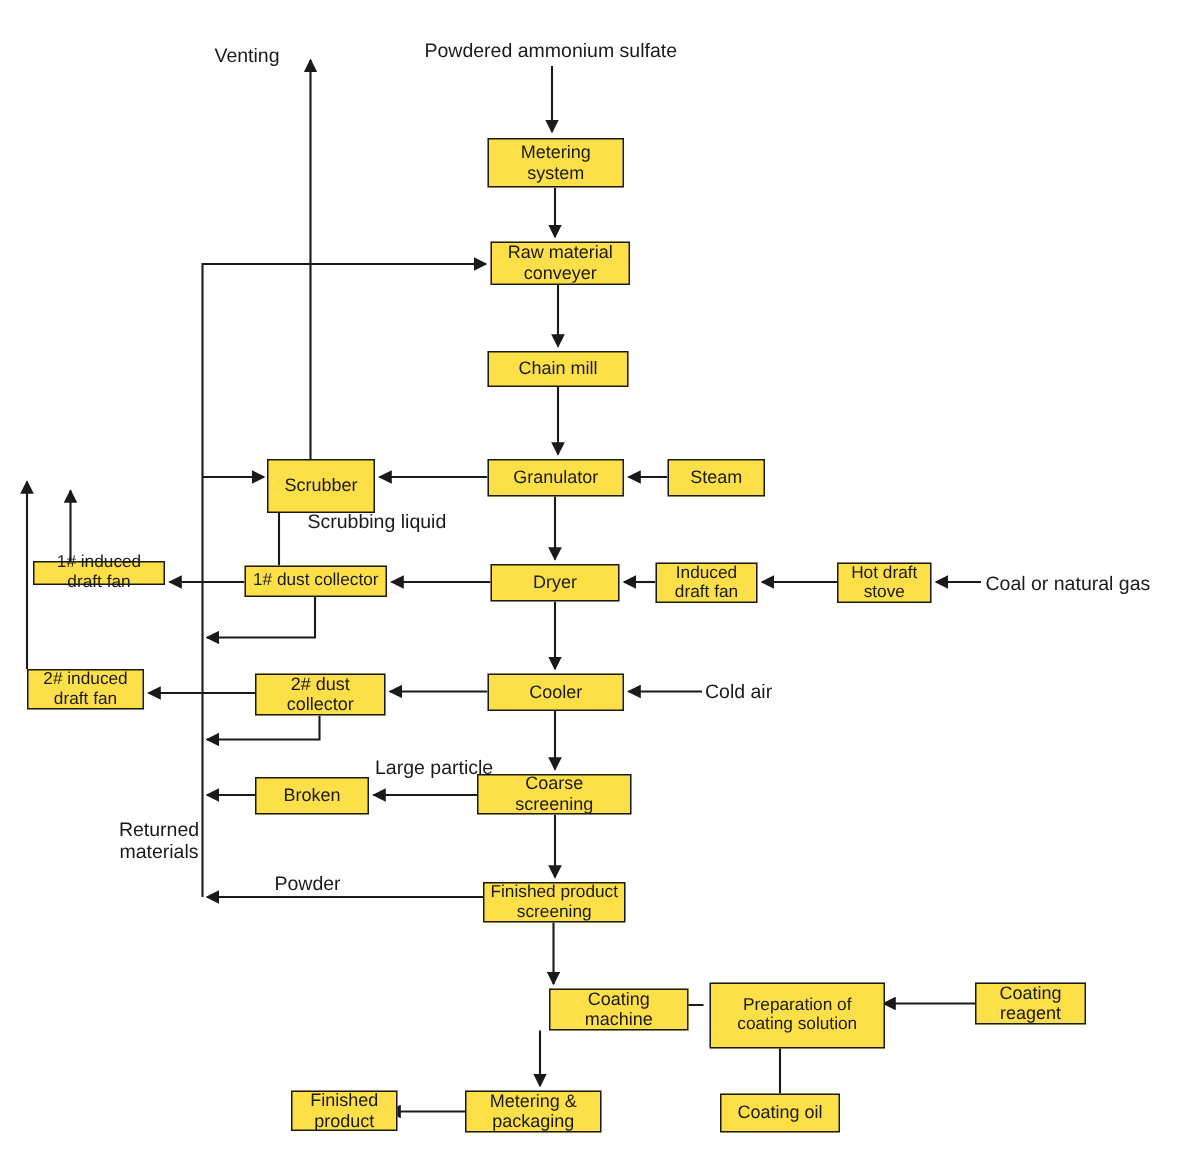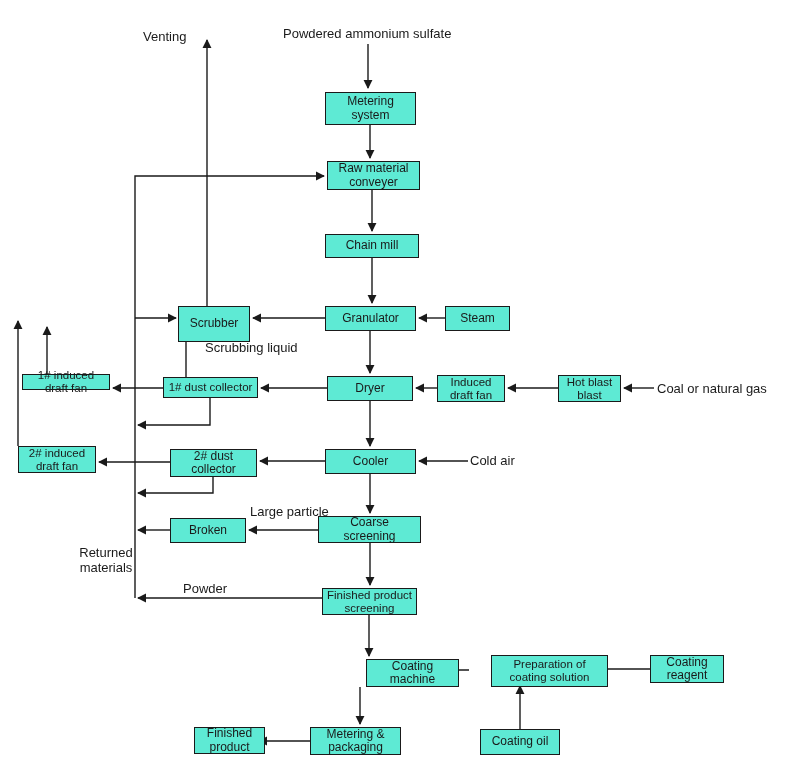--- a/index.html
+++ b/index.html
@@ -1,20 +1,20 @@
 <!DOCTYPE html>
 <html><head>
 <meta charset="utf-8">
 <style>
   html,body{margin:0;padding:0;background:#fff;}
   body{font-family:"Liberation Sans", sans-serif;color:#1a1a1a;}
   #canvas{position:relative;width:800px;height:780px;background:#fff;overflow:hidden;}
   #flows{position:absolute;left:0;top:0;width:800px;height:780px;}
   .box{
-    position:absolute;box-sizing:border-box;background:#5eead4;
+    position:absolute;box-sizing:border-box;background:#fde047;
     border:1.5px solid #1a1a1a;display:flex;align-items:center;justify-content:center;
     text-align:center;font-size:12px;line-height:1.12;padding:0 2px;
   }
   .fs11{font-size:11.5px;}
   .p4{padding:0 4px;} .p8{padding:0 8px;} .p10{padding:0 10px;}
   .p14{padding:0 14px;} .p16{padding:0 16px;margin-left:48px;}
   .lbl{position:absolute;font-size:13px;white-space:nowrap;background:transparent;text-align:right;}
   .wrap2{white-space:normal;text-align:center;line-height:1.15;}
 </style>
 </head>
@@ -68,29 +68,29 @@
   <div class="box p14" style="left:325px;top:92px;width:91px;height:33px">Metering system</div>
   <div class="box p8" style="left:327px;top:161px;width:93px;height:29px">Raw material conveyer</div>
   <div class="box" style="left:325px;top:234px;width:94px;height:24px">Chain mill</div>
   <div class="box" style="left:178px;top:306px;width:72px;height:36px">Scrubber</div>
   <div class="box" style="left:325px;top:306px;width:91px;height:25px">Granulator</div>
   <div class="box" style="left:445px;top:306px;width:65px;height:25px">Steam</div>
   <div class="box fs11 p10" style="left:22px;top:374px;width:88px;height:16px">1# induced draft fan</div>
   <div class="box fs11" style="left:163px;top:377px;width:95px;height:21px">1# dust collector</div>
   <div class="box" style="left:327px;top:376px;width:86px;height:25px">Dryer</div>
   <div class="box fs11" style="left:437px;top:375px;width:68px;height:27px">Induced draft fan</div>
-  <div class="box fs11" style="left:558px;top:375px;width:63px;height:27px">Hot blast blast</div>
+  <div class="box fs11" style="left:558px;top:375px;width:63px;height:27px">Hot draft stove</div>
   <div class="box fs11 p4" style="left:18px;top:446px;width:78px;height:27px">2# induced draft fan</div>
   <div class="box" style="left:170px;top:449px;width:87px;height:28px">2# dust collector</div>
   <div class="box" style="left:325px;top:449px;width:91px;height:25px">Cooler</div>
   <div class="box" style="left:170px;top:518px;width:76px;height:25px">Broken</div>
   <div class="box p14" style="left:318px;top:516px;width:103px;height:27px">Coarse screening</div>
   <div class="box fs11" style="left:322px;top:588px;width:95px;height:27px">Finished product screening</div>
   <div class="box p16" style="left:318px;top:659px;width:93px;height:28px">Coating machine</div>
-  <div class="box fs11" style="left:491px;top:655px;width:117px;height:32px">Preparation of coating solution</div>
+  <div class="box fs11" style="left:473px;top:655px;width:117px;height:44px">Preparation of coating solution</div>
   <div class="box" style="left:650px;top:655px;width:74px;height:28px">Coating reagent</div>
   <div class="box" style="left:480px;top:729px;width:80px;height:26px">Coating oil</div>
   <div class="box" style="left:310px;top:727px;width:91px;height:28px">Metering &amp; packaging</div>
   <div class="box" style="left:194px;top:727px;width:71px;height:27px">Finished product</div>
 
   <div class="lbl" style="left:143px;top:29px">Venting</div>
   <div class="lbl" style="left:283px;top:26px">Powdered ammonium sulfate</div>
   <div class="lbl" style="left:205px;top:340px">Scrubbing liquid</div>
   <div class="lbl" style="left:657px;top:381px">Coal or natural gas</div>
   <div class="lbl" style="left:470px;top:453px">Cold air</div>

